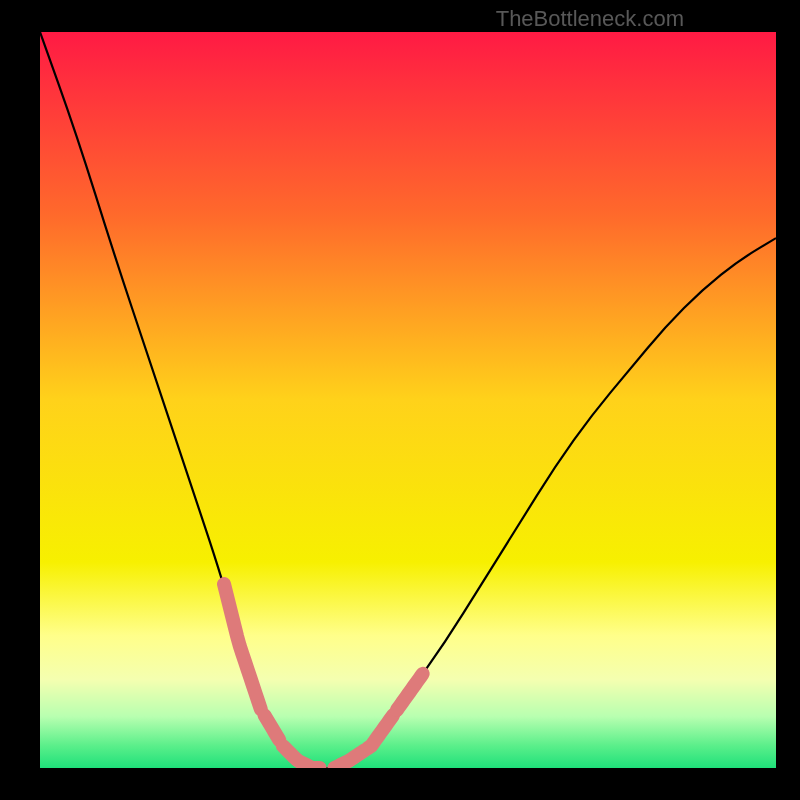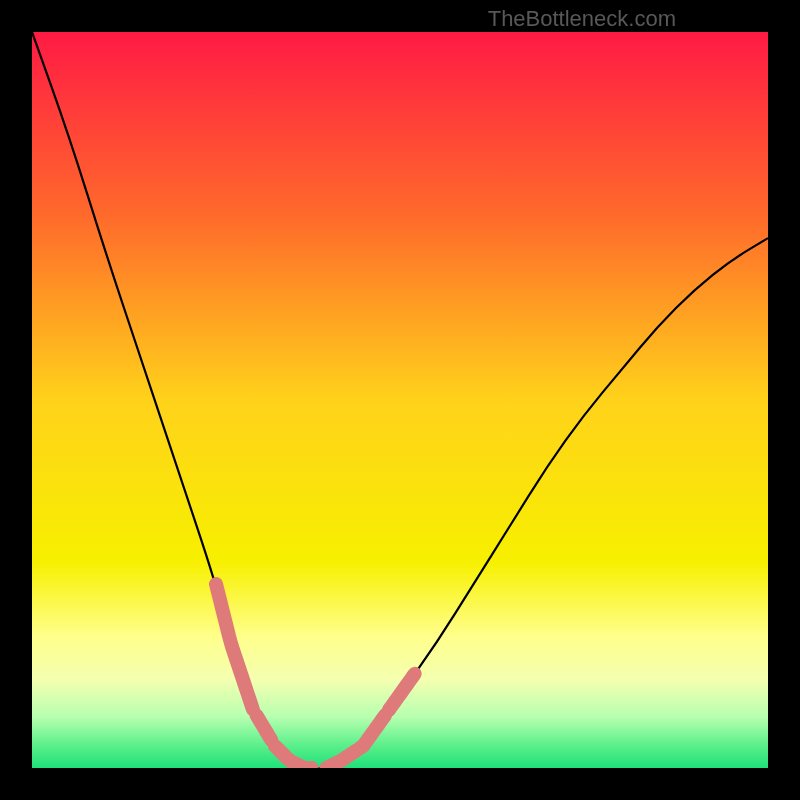--- a/index.html
+++ b/index.html
@@ -7,21 +7,21 @@
     padding: 0;
     background: #000;
     width: 800px;
     height: 800px;
     overflow: hidden;
     font-family: Arial, sans-serif;
   }
   .frame {
     position: absolute;
     top: 0;
-    left: 0;
+    left: 8px;
     width: 698px;
     height: 800px;
     background: #000;
   }
   .plot-area {
     position: absolute;
     top: 32px;
     left: 32px;
     width: 736px;
     height: 736px;

